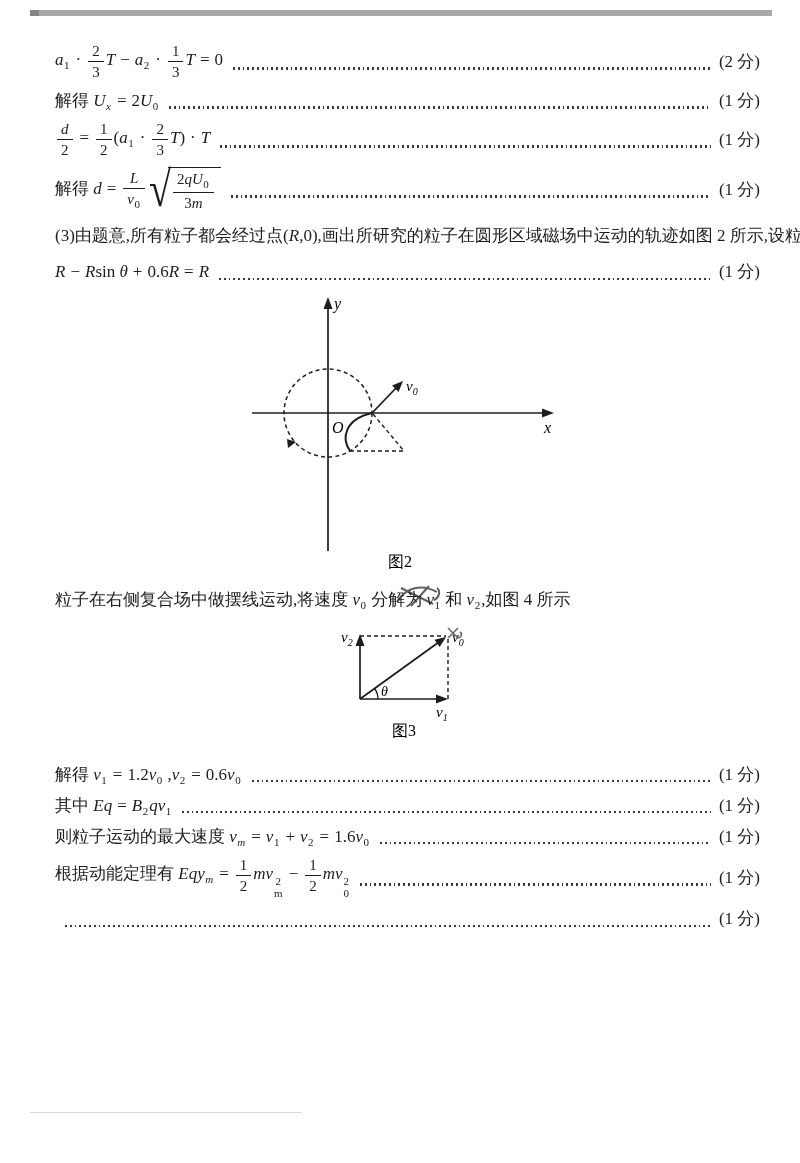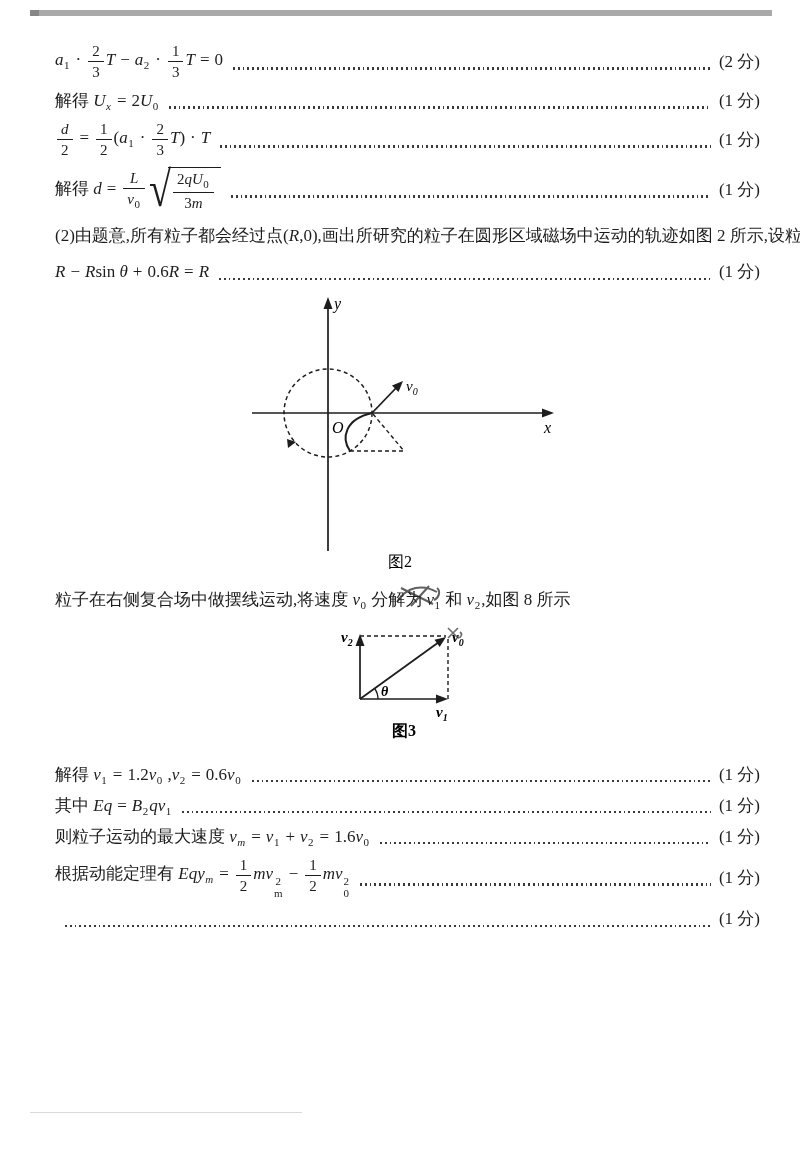--- a/index.html
+++ b/index.html
@@ -28,21 +28,21 @@
   .frac{display:inline-block;text-align:center;vertical-align:middle;margin:0 2px;font-size:15px;line-height:1.2;}
   .frac .num{display:block;padding:0 4px 1px;border-bottom:1.4px solid #1d1d1d;}
   .frac .den{display:block;padding:1px 4px 0;}
   .sqrt{display:inline-flex;align-items:center;vertical-align:middle;margin-left:2px;}
   .sqrt .rsign{font-size:40px;line-height:0.8;transform:scaleY(1.25);margin-right:-3px;font-style:normal;}
   .sqrt .rad{border-top:1.6px solid #1d1d1d;padding:2px 5px 0 3px;}
   .stack{display:inline-flex;flex-direction:column;align-items:center;vertical-align:-6px;
          font-size:11px;line-height:1.05;margin:0 1px;}
 
   .fig2-wrap{margin:6px 0 2px 175px;width:345px;}
-  .fig3-block{margin:2px 0 16px 285px;width:150px;font-weight:bold;}
+  .fig3-block{margin:2px 0 16px 285px;width:150px;}
   .intro-wrap{position:relative;}
   .artifact{position:absolute;pointer-events:none;}
   svg text{font-family:"Liberation Serif","DejaVu Serif",serif;}
 </style>
 </head>
 <body>
 
 <div class="page">
   <div class="top-bar">
     <span class="top-bar-tick"></span>
@@ -66,21 +66,21 @@
           <span class="score">(1 分)</span>
         </div>
         <div class="line">
           <span class="formula"><span class="tx">解得 </span><span class="vr">d</span><span class="op">=</span><span class="frac"><span class="num"><span class="vr">L</span></span><span class="den"><span class="vr">v</span><span class="sb">0</span></span></span><span class="sqrt">
               <span class="rsign">√</span>
               <span class="rad"><span class="frac"><span class="num"><span class="tx">2</span><span class="vr">qU</span><span class="sb">0</span></span><span class="den"><span class="tx">3</span><span class="vr">m</span></span></span></span>
             </span></span>
           <span class="leader"></span>
           <span class="score">(1 分)</span>
         </div>
-        <div class="line text"><span class="formula"><span class="tx">(2)由题意,所有粒子都会经过点(</span><span class="vr">R</span><span class="tx">,0),画出所研究的粒子在圆形区域磁场中运动的轨迹如图 2 所示,设粒</span></span></div>
+        <div class="line text"><span class="formula"><span class="tx">(3)由题意,所有粒子都会经过点(</span><span class="vr">R</span><span class="tx">,0),画出所研究的粒子在圆形区域磁场中运动的轨迹如图 2 所示,设粒</span></span></div>
         <div class="line">
           <span class="formula"><span class="vr">R</span><span class="op">−</span><span class="vr">R</span><span class="tx">sin </span><span class="vr">θ</span><span class="op">+</span><span class="tx">0.6</span><span class="vr">R</span><span class="op">=</span><span class="vr">R</span></span>
           <span class="leader"></span>
           <span class="score">(1 分)</span>
         </div>
       </div>
 
     <div class="fig2-wrap">
       <svg width="345" height="285" viewBox="0 0 345 285">
 
@@ -103,21 +103,21 @@
 
         <line x1="143" y1="123" x2="174" y2="160" stroke="#1d1d1d" stroke-width="1.4" stroke-dasharray="4 3"></line>
         <line x1="120" y1="160" x2="174" y2="160" stroke="#1d1d1d" stroke-width="1.4" stroke-dasharray="4 3"></line>
 
         <text x="158" y="276" font-size="16">图2</text>
       </svg>
     </div>
 
     <div class="intro-wrap">
       <div id="intro-line">
-          <div class="line text"><span class="formula"><span class="tx">粒子在右侧复合场中做摆线运动,将速度 </span><span class="vr">v</span><span class="sb">0</span><span class="tx"> 分解为 </span><span class="vr">v</span><span class="sb">1</span><span class="tx"> 和 </span><span class="vr">v</span><span class="sb">2</span><span class="tx">,如图 8 所示</span></span></div>
+          <div class="line text"><span class="formula"><span class="tx">粒子在右侧复合场中做摆线运动,将速度 </span><span class="vr">v</span><span class="sb">0</span><span class="tx"> 分解为 </span><span class="vr">v</span><span class="sb">1</span><span class="tx"> 和 </span><span class="vr">v</span><span class="sb">2</span><span class="tx">,如图 4 所示</span></span></div>
         </div>
       <svg class="artifact" style="left:338px;top:-2px;" width="52" height="28" viewBox="0 0 52 28">
         <path d="M4,20 C 14,4 30,2 44,10 M8,6 L 40,22 M36,4 L 18,24 M44,6 c 4,3 2,10 -3,12" stroke="#2b2b2b" stroke-width="2" fill="none" opacity="0.75"></path>
       </svg>
     </div>
 
     <div class="fig3-block">
       <svg width="150" height="122" viewBox="0 0 150 122">
 
         <line x1="20" y1="79" x2="20" y2="22" stroke="#1d1d1d" stroke-width="1.7"></line>

